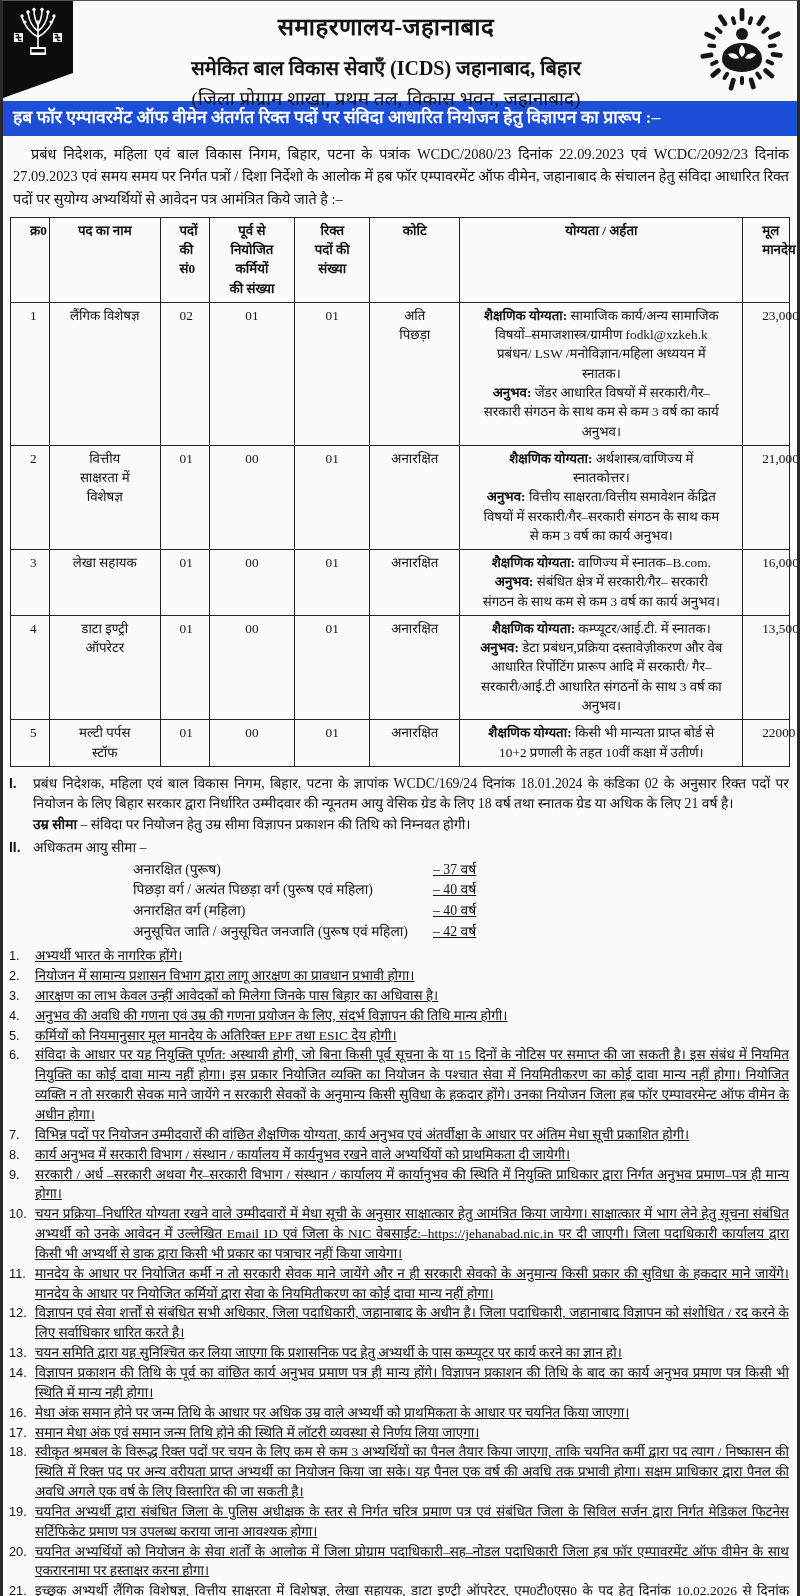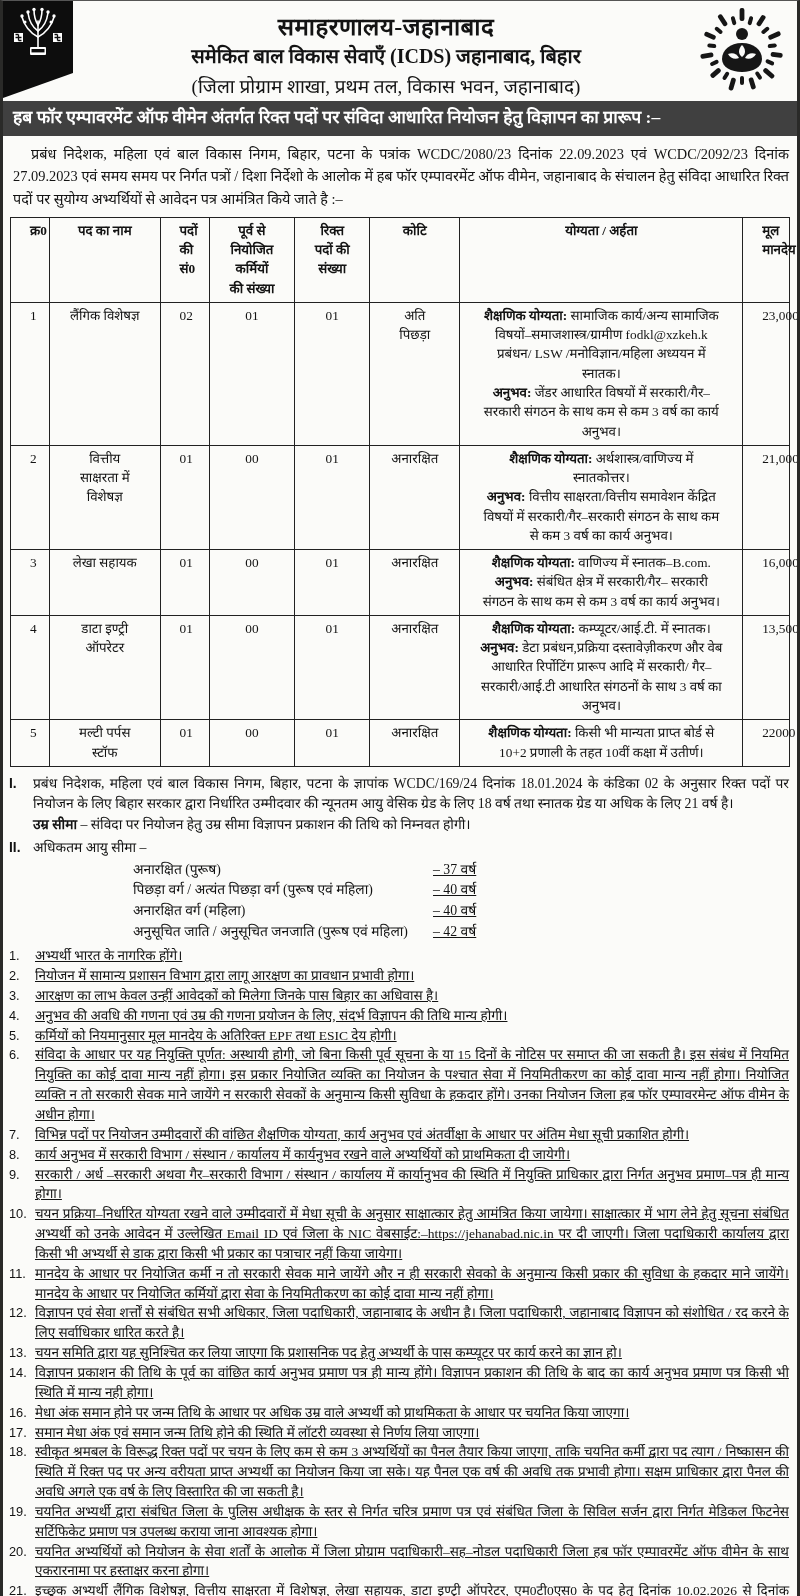--- a/index.html
+++ b/index.html
@@ -14,25 +14,25 @@
   .header{ position:relative; height:100px; border-bottom:0; }
   .flag{
     position:absolute; left:0; top:0; width:70px; height:100px; background:#0d0d0d;
     clip-path:polygon(0 0,100% 0,100% 72%,0 97%);
     display:flex; align-items:flex-start; justify-content:center;
   }
   .flag svg{ margin-top:6px; }
   .icds-logo{ position:absolute; right:8px; top:4px; width:94px; height:92px; }
   .titles{ position:absolute; left:80px; right:108px; top:8px; text-align:center; }
   .title1{ font-size:24px; font-weight:bold; letter-spacing:.5px; }
-  .title2{ font-size:20px; font-weight:600; margin-top:0; }
+  .title2{ font-size:20px; font-weight:600; margin-top:12px; }
   .title3{ font-size:19px; margin-top:4px; }
   
   .banner{
-    background:#404040; color:#fff; font-weight:bold; font-size:17.5px;
+    background:#1d4ed8; color:#fff; font-weight:bold; font-size:17.5px;
     padding:6px 10px 7px; line-height:1.25;
   }
   
   .intro{
     padding:7px 8px 6px 10px; font-size:14.4px; line-height:1.55; text-align:justify;
   }
   .intro .ind{ display:inline-block; width:18px; }
   
   table.vacancy{
     width:calc(100% - 14px); margin:1px 7px 5px; border-collapse:collapse; table-layout:fixed;

